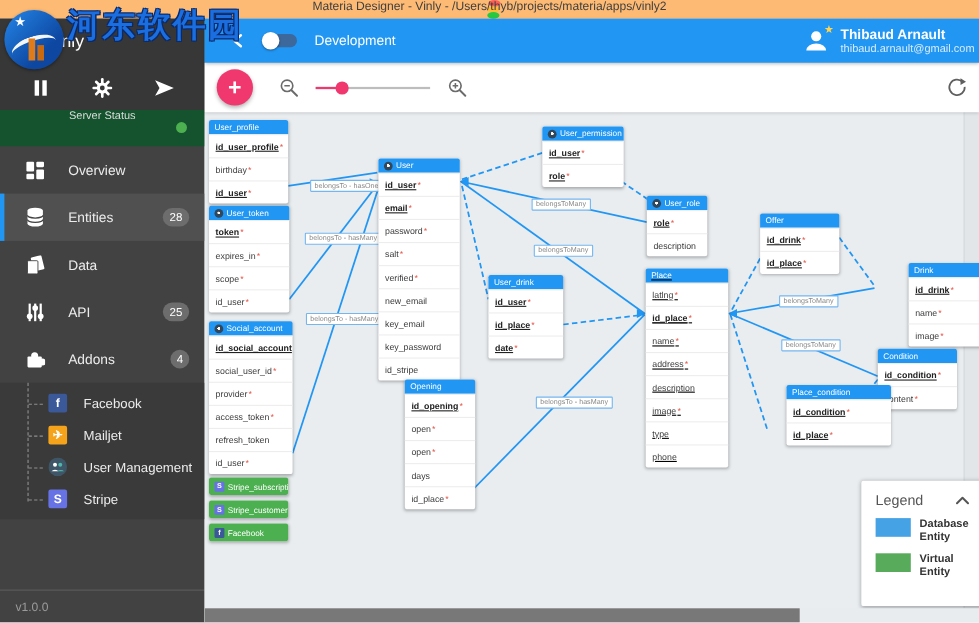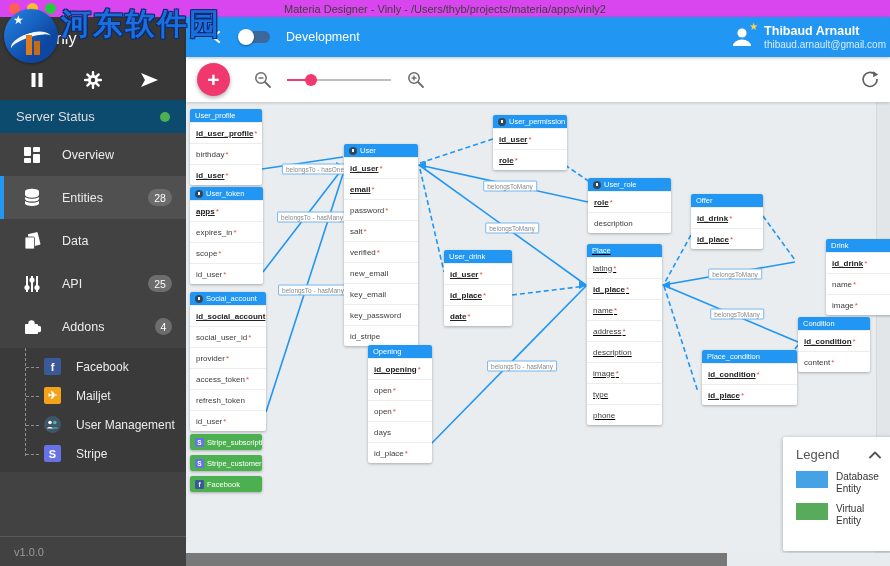--- a/index.html
+++ b/index.html
@@ -1,30 +1,30 @@
 <!DOCTYPE html>
 <html><head>
 <meta charset="utf-8">
 <style>
   html,body{margin:0;padding:0;}
   body{width:890px;height:566px;overflow:hidden;position:relative;background:#fff;
        font-family:"Liberation Sans", sans-serif; -webkit-font-smoothing:antialiased;}
   
-  .titlebar{position:absolute;top:0;left:0;right:0;height:17px;background:#d946ef;
-            border-bottom:1px solid #d6d6d6;display:flex;align-items:center;}
+  .titlebar{position:absolute;top:0;left:0;right:0;height:17px;background:#fdba74;
+            border-bottom:1px solid #d6d6d6;display:flex;align-items:center;flex-direction:column;}
   .tl{width:11px;height:11px;border-radius:50%;margin-left:7px;}
   .tl.red{background:#ff5f57;margin-left:9px;} .tl.yel{background:#febc2e;} .tl.grn{background:#28c840;}
   .titlebar .title{position:absolute;left:0;right:0;text-align:center;font-size:11px;color:#3f3f3f;}
   
   .sidebar{position:absolute;left:0;top:17px;bottom:0;width:186px;background:#424242;color:#e6e6e6;}
   .sb-header{height:43px;background:#373737;display:flex;align-items:center;}
   .sb-header .appname{font-size:16px;color:#fff;margin-left:42px;}
   .sb-actions{height:40px;background:#373737;display:flex;align-items:center;justify-content:space-between;padding:0 24px;}
   .sb-actions .act{width:26px;height:26px;display:flex;align-items:center;justify-content:center;cursor:pointer;}
-  .server{height:33px;background:#0c4a6e;display:flex;align-items:center;padding:0 16px;font-size:13px;color:#dcdcdc;}
+  .server{height:33px;background:#14532d;display:flex;align-items:center;padding:0 16px;font-size:10px;color:#dcdcdc;flex-direction:column;}
   .server .dot{margin-left:auto;width:10px;height:10px;border-radius:50%;background:#4caf50;}
   .nav-item{height:43px;display:flex;align-items:center;padding-left:22px;position:relative;cursor:pointer;font-size:12.5px;color:#ececec;}
   .nav-item .ico{width:20px;height:20px;margin-right:20px;display:flex;align-items:center;justify-content:center;}
   .nav-item.sel{background:#505050;}
   .nav-item.sel::before{content:"";position:absolute;left:0;top:0;bottom:0;width:4px;background:#2196f3;}
   .badge{margin-left:auto;margin-right:14px;min-width:24px;height:17px;border-radius:9px;background:#6d6d6d;
          color:#fff;font-size:10.5px;display:flex;align-items:center;justify-content:center;padding:0 4px;box-sizing:border-box;}
   .badge.small{min-width:17px;}
   .subtree{background:#3a3a3a;position:relative;padding:4px 0;}
   .trunk{position:absolute;left:25px;top:0;bottom:16px;border-left:1px dashed #8f8f8f;}
@@ -78,21 +78,21 @@
   .frow:first-of-type{border-top:none;}
   .fname.pk{font-weight:bold;text-decoration:underline;color:#222;}
   .req{color:#e65144;margin-left:1px;}
   
   .legend{position:absolute;left:597px;top:335px;width:110px;height:114px;background:#fff;border-radius:2px;
           box-shadow:0 1px 4px rgba(0,0,0,.3);z-index:4;padding:10px 0 0 13px;box-sizing:border-box;}
   .legend .lg-head{display:flex;align-items:center;font-size:13px;color:#555;margin-bottom:9px;}
   .legend .chev{margin-left:auto;margin-right:12px;cursor:pointer;display:flex;}
   .lg-item{display:flex;align-items:flex-start;margin-bottom:8px;}
   .lg-swatch{width:32px;height:17px;margin-right:8px;flex:none;}
-  .lg-label{font-size:10px;color:#333;line-height:12px;width:52px;}
+  .lg-label{font-size:10px;color:#333;line-height:12px;width:52px;font-weight:bold;}
   
   .hscroll{position:absolute;left:0;right:0;bottom:0;height:13px;background:#e9ecee;z-index:4;}
   .hthumb{position:absolute;left:0;top:0;bottom:0;width:541px;background:#787878;}
   .vgutter{position:absolute;right:0;top:0;bottom:13px;width:13px;background:#e2e6e9;border-left:1px solid #d4d9dc;z-index:1;}
   
   .watermark{position:absolute;left:4px;top:9px;z-index:50;pointer-events:none;display:flex;align-items:flex-start;}
   .wm-logo{width:54px;height:54px;border-radius:50%;background:linear-gradient(135deg,#2586e8 0%,#0d47a1 70%);
            position:relative;box-shadow:0 1px 3px rgba(0,0,0,.4);flex:none;}
   .wm-logo .wstar{position:absolute;left:9px;top:4px;color:#fff;font-size:12px;}
   .wm-logo .swoosh{position:absolute;left:6px;top:24px;width:42px;height:16px;border-radius:50%;
@@ -380,21 +380,21 @@
           <span class="fname pk">id_user</span>
           <span class="req">*</span>
         </div>
       </div>
       <div class="entity" style="left: 4px; top: 85px; width: 73px;">
         <div class="ehead">
           <span class="auth-ico"></span>
           <span>User_token</span>
         </div>
         <div class="frow">
-          <span class="fname pk">apps</span>
+          <span class="fname pk">token</span>
           <span class="req">*</span>
         </div>
         <div class="frow">
           <span class="fname">expires_in</span>
           <span class="req">*</span>
         </div>
         <div class="frow">
           <span class="fname">scope</span>
           <span class="req">*</span>
         </div>
@@ -494,21 +494,21 @@
         </div>
         <div class="frow">
           <span class="fname pk">id_user</span>
           <span class="req">*</span>
         </div>
         <div class="frow">
           <span class="fname pk">role</span>
           <span class="req">*</span>
         </div>
       </div>
-      <div class="entity" style="left: 402px; top: 76px; width: 83px;">
+      <div class="entity" style="left: 402px; top: 76px; width: 55px;">
         <div class="ehead">
           <span class="auth-ico"></span>
           <span>User_role</span>
         </div>
         <div class="frow">
           <span class="fname pk">role</span>
           <span class="req">*</span>
         </div>
         <div class="frow">
           <span class="fname">description</span>
@@ -625,21 +625,21 @@
         </div>
         <div class="frow">
           <span class="fname pk">id_condition</span>
           <span class="req">*</span>
         </div>
         <div class="frow">
           <span class="fname">content</span>
           <span class="req">*</span>
         </div>
       </div>
-      <div class="entity" style="left: 516px; top: 248px; width: 95px;">
+      <div class="entity" style="left: 529px; top: 248px; width: 95px;">
         <div class="ehead">
           <span>Place_condition</span>
         </div>
         <div class="frow">
           <span class="fname pk">id_condition</span>
           <span class="req">*</span>
         </div>
         <div class="frow">
           <span class="fname pk">id_place</span>
           <span class="req">*</span>

